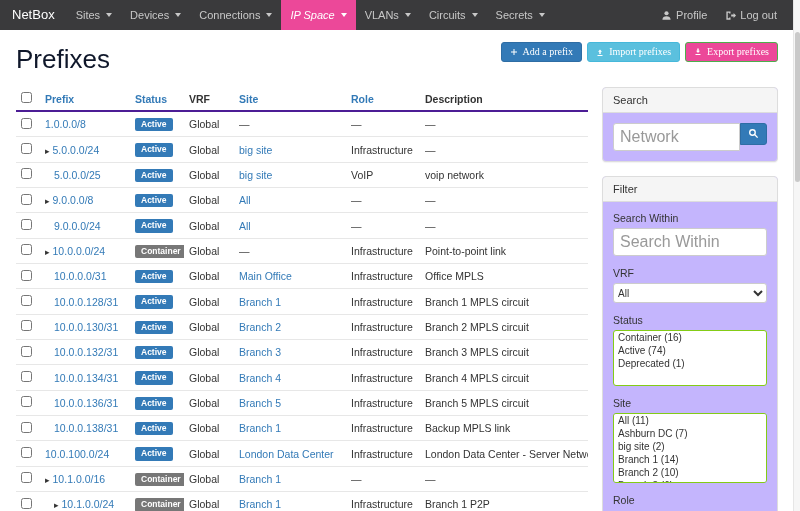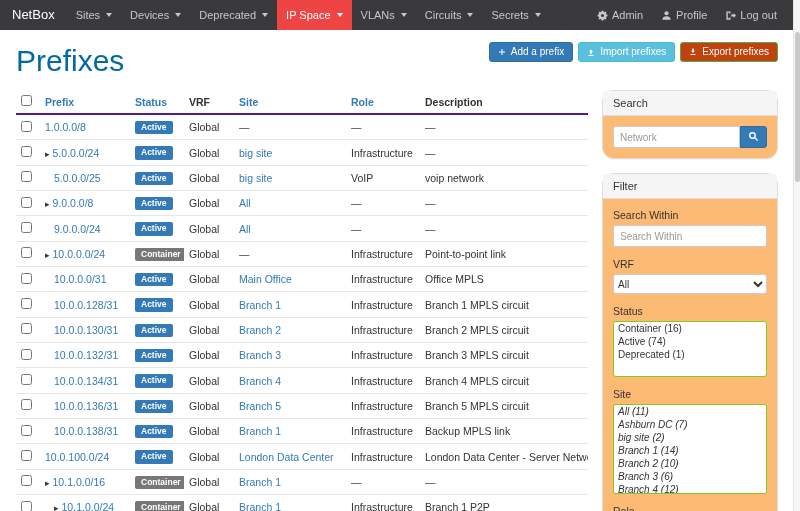--- a/index.html
+++ b/index.html
@@ -35,48 +35,48 @@
     color: #c8c8c8;
     font-size: 11px;
     display: flex;
     align-items: center;
     gap: 4px;
     padding: 0 9px;
     cursor: pointer;
     text-decoration: none;
     white-space: nowrap;
   }
-  .nav-item.active { background: #ef4444; color: #fff; }
+  .nav-item.active { background: #ec4899; color: #fff; font-style: italic; }
   .caret {
     display: inline-block;
     width: 0; height: 0;
     border-left: 3px solid transparent;
     border-right: 3px solid transparent;
     border-top: 4px solid currentColor;
     margin-left: 2px;
   }
   .nav-icon { display: inline-flex; align-items: center; }
   .nav-icon svg { display: block; }
 
   
   .content { padding: 6px 22px 0 16px; }
   .header-row { display: flex; justify-content: space-between; align-items: flex-start; }
-  h1 { font-size: 30px; font-weight: 400; color: #0369a1; margin: 8px 0 12px; }
-  .actions { display: flex; gap: 5px; margin-top: 6px; }
+  h1 { font-size: 26px; font-weight: 400; color: #0f172a; margin: 8px 0 12px; }
+  .actions { display: flex; gap: 5px; margin-top: 6px; font-family: Liberation Serif, serif; }
   .btn {
     display: inline-flex; align-items: center; gap: 5px;
     font-size: 10px; color: #fff;
     padding: 4px 8px; border-radius: 3px;
     border: 1px solid transparent;
     cursor: pointer; font-family: inherit; line-height: 1;
   }
   .btn svg { display: block; }
   .btn-primary { background: #337ab7; border-color: #2e6da4; }
   .btn-info    { background: #5bc0de; border-color: #46b8da; align-items: flex-end; }
-  .btn-success { background: #c2410c; border-color: #4cae4c; }
+  .btn-success { background: #ec4899; border-color: #4cae4c; }
 
   .main-row { display: flex; gap: 14px; align-items: flex-start; }
   .table-col { flex: 1; min-width: 0; }
   .sidebar { width: 176px; flex: none; }
 
   
   table { width: 100%; border-collapse: collapse; table-layout: fixed; font-size: 10.5px; }
   th, td {
     text-align: left; padding: 5px 5px;
     border-bottom: 1px solid #e7e7e7;
@@ -95,56 +95,56 @@
   .badge-status {
     display: inline-block; font-size: 8.5px; font-weight: bold;
     color: #fff; padding: 2px 6px; border-radius: 2px; line-height: 1.1;
   }
   .dash { color: #444; }
   .tree-arrow { color: #333; font-size: 9px; margin-right: 3px; cursor: pointer; }
   .indent { display: inline-block; height: 1px; }
 
   
   .panel {
-    border: 1px solid #ddd; border-radius: 12px;
-    margin-bottom: 14px; background: #fdba74;
+    border: 1px solid #ddd; border-radius: 4px;
+    margin-bottom: 14px; background: #c4b5fd;
     box-shadow: 0 1px 1px rgba(0,0,0,0.05);
   }
   .panel-heading {
     background: #f5f5f5; border-bottom: 1px solid #ddd;
     padding: 6px 10px; color: #333; border-radius: 3px 3px 0 0;
   }
   .panel-body { padding: 10px; }
   .form-group { margin-bottom: 11px; }
   .form-group:last-child { margin-bottom: 0; }
   label { display: block; margin-bottom: 4px; font-size: 10.5px; color: #333; }
   .text-input {
     width: 100%; border: 1px solid #ccc; border-radius: 3px;
-    padding: 4px 6px; font-size: 10px; font-family: inherit;
-    color: #333; height: 22px; outline: none;
+    padding: 4px 6px; font-size: 16px; font-family: inherit;
+    color: #333; height: 28px; outline: none;
   }
   .text-input::placeholder { color: #999; }
   .input-group { display: flex; }
   .input-group .text-input { border-radius: 3px 0 0 3px; flex: 1; min-width: 0; }
   .search-btn {
     width: 27px; height: 22px; background: #337ab7; border: 1px solid #2e6da4;
     border-radius: 0 3px 3px 0; display: flex; align-items: center; justify-content: center;
     cursor: pointer; flex: none;
   }
   select.single {
     width: 100%; height: 20px; font-size: 10px; font-family: inherit;
     border: 1px solid #ccc; border-radius: 3px; background: #fff; color: #333;
   }
   .listbox {
     width: 100%; border: 1px solid #84cc16; border-radius: 3px;
     overflow-y: scroll; background: #fff;
   }
   .listbox .option { padding: 1px 4px; font-size: 10px; white-space: nowrap; cursor: pointer; }
   .listbox.status { height: 56px; }
-  .listbox.site { height: 90px; font-style: italic; }
+  .listbox.site { height: 70px; }
   .listbox::-webkit-scrollbar { width: 8px; }
   .listbox::-webkit-scrollbar-track { background: #f5f5f5; }
   .listbox::-webkit-scrollbar-thumb { background: #cfcfcf; border-radius: 4px; }
 
   
   .page-scrollbar {
     position: absolute; right: 0; top: 0; width: 7px; height: 511px;
     background: #f6f6f6; border-left: 1px solid #e6e6e6;
   }
   .page-scrollbar .thumb {
@@ -160,50 +160,41 @@
   <div class="nav-menu">
       <a class="nav-item">
         <span>Sites</span>
         <span class="caret"></span>
       </a>
       <a class="nav-item">
         <span>Devices</span>
         <span class="caret"></span>
       </a>
       <a class="nav-item">
-        <span>Deprecated</span>
+        <span>Connections</span>
         <span class="caret"></span>
       </a>
       <a class="nav-item active">
         <span>IP Space</span>
         <span class="caret"></span>
       </a>
       <a class="nav-item">
         <span>VLANs</span>
         <span class="caret"></span>
       </a>
       <a class="nav-item">
         <span>Circuits</span>
         <span class="caret"></span>
       </a>
       <a class="nav-item">
         <span>Secrets</span>
         <span class="caret"></span>
       </a>
     </div>
   <div class="nav-right">
-    <a class="nav-item">
-      <span class="nav-icon">
-        <svg viewBox="0 0 16 16" width="11" height="11">
-            <path fill="#c8c8c8" d="M6.6 1h2.8l.4 1.8.9.4 1.7-.9 1.4 1.4-.9 1.7.4.9 1.8.4v2.8l-1.8.4-.4.9.9 1.7-1.4 1.4-1.7-.9-.9.4-.4 1.8H6.6l-.4-1.8-.9-.4-1.7.9-1.4-1.4.9-1.7-.4-.9L1 9.4V6.6l1.8-.4.4-.9-.9-1.7 1.4-1.4 1.7.9.9-.4z"></path>
-            <circle cx="8" cy="8" r="2.2" fill="#3a3a3c"></circle>
-          </svg>
-      </span>
-      <span>Admin</span>
-    </a>
     <a class="nav-item">
       <span class="nav-icon">
         <svg viewBox="0 0 16 16" width="11" height="11">
             <circle cx="8" cy="4.8" r="3" fill="#c8c8c8"></circle>
             <path d="M2 14c0-3.3 2.7-5 6-5s6 1.7 6 5z" fill="#c8c8c8"></path>
           </svg>
       </span>
       <span>Profile</span>
     </a>
     <a class="nav-item">

